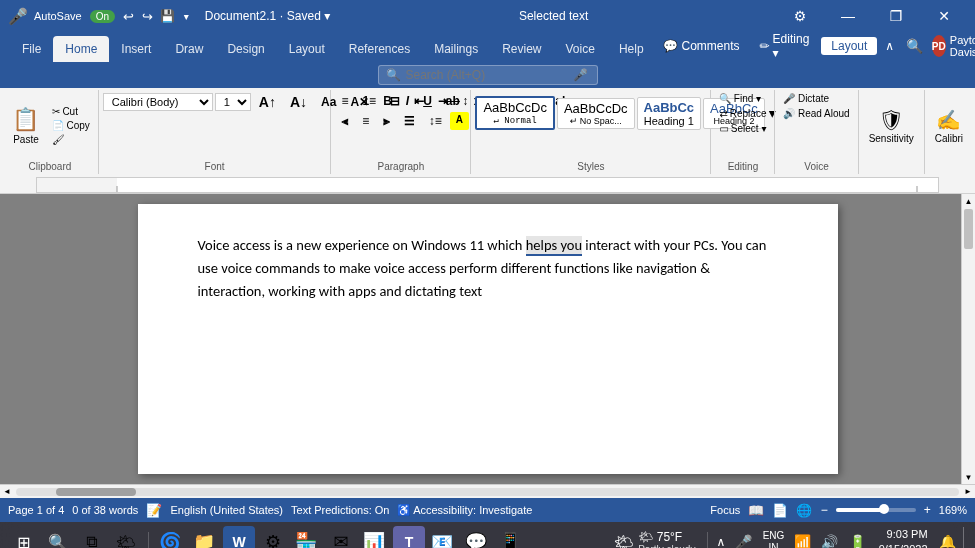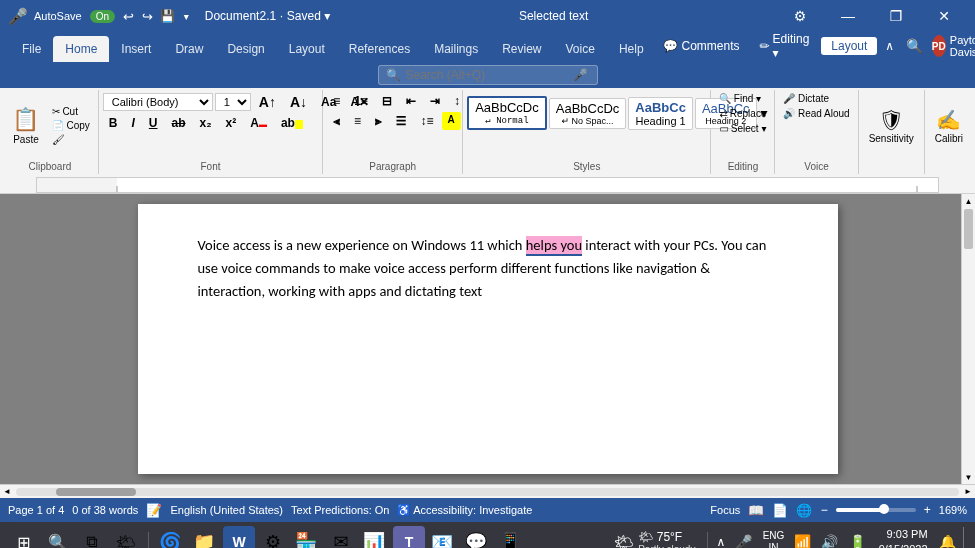--- a/index.html
+++ b/index.html
@@ -204,21 +204,21 @@
         <span class="sm-btn"><span>📄</span>Copy</span>
         <span class="sm-btn">
             <span>🖌</span>
           </span>
       </div>
     </div>
     <div class="rg-label">Clipboard</div>
   </div>
 
   <div class="rg" style="min-width:170px;">
-    <div class="rg-top" style="flex-direction:column;align-items:flex-start;gap:2px;">
+    <div class="rg-top" style="flex-direction:row;align-items:flex-start;gap:2px;">
       <div style="display:flex;gap:2px;align-items:center;">
         <select style="font-size:11px;border:1px solid #ccc;background:white;padding:1px 4px;width:110px;" title="Calibri (Body)">
           <option>Calibri (Body)</option>
         </select>
         <select style="font-size:11px;border:1px solid #ccc;background:white;padding:1px 4px;width:36px;">
           <option>11</option>
         </select>
         <span class="fmt-btn" style="font-size:14px;">A↑</span>
         <span class="fmt-btn" style="font-size:14px;">A↓</span>
         <span class="fmt-btn">Aa</span>
@@ -333,21 +333,21 @@
     <svg width="100%" height="16" style="position:absolute;top:0;left:0;">
       <line x1="80" y1="8" x2="80" y2="16" stroke="#999" stroke-width="1"></line>
       <line x1="880" y1="8" x2="880" y2="16" stroke="#999" stroke-width="1"></line>
     </svg>
   </div>
   <div style="width:14px;"></div>
 </div>
 
 <div id="doc-area" style="position:relative;display:flex;justify-content:center;padding:10px;background:#808080;height:calc(548px - 32px - 30px - 88px - 26px - 18px - 24px - 40px);">
   <div id="page" style="background:white;width:700px;min-height:200px;box-shadow:2px 2px 8px rgba(0,0,0,0.4);padding:30px 60px;font-size:14.5px;line-height:1.6;color:#000;font-family:'Calibri','Segoe UI',sans-serif;">
-    <span>Voice access is a new experience on Windows 11 which </span><span style="background:#f9a8d4;border-bottom:2px solid #2b579a;">helps you</span><span> interact with your PCs. You can use voice commands to make voice access perform different functions like navigation &amp; interaction, working with apps and dictating text</span>
+    <span>Voice access is a new experience on Windows 11 which </span><span style="background:#e5e5e5;border-bottom:2px solid #2b579a;">helps you</span><span> interact with your PCs. You can use voice commands to make voice access perform different functions like navigation &amp; interaction, working with apps and dictating text</span>
   </div>
 
   <div style="position:absolute;right:0;top:0;bottom:0;width:14px;background:#f3f3f3;display:flex;flex-direction:column;border-left:1px solid #ccc;">
     <div style="height:14px;display:flex;align-items:center;justify-content:center;cursor:pointer;font-size:8px;">▲</div>
     <div style="flex:0 0 40px;background:#c0c0c0;margin:1px 2px;border-radius:2px;cursor:pointer;"></div>
     <div style="flex:1;"></div>
     <div style="height:14px;display:flex;align-items:center;justify-content:center;cursor:pointer;font-size:8px;">▼</div>
   </div>
 </div>
 

